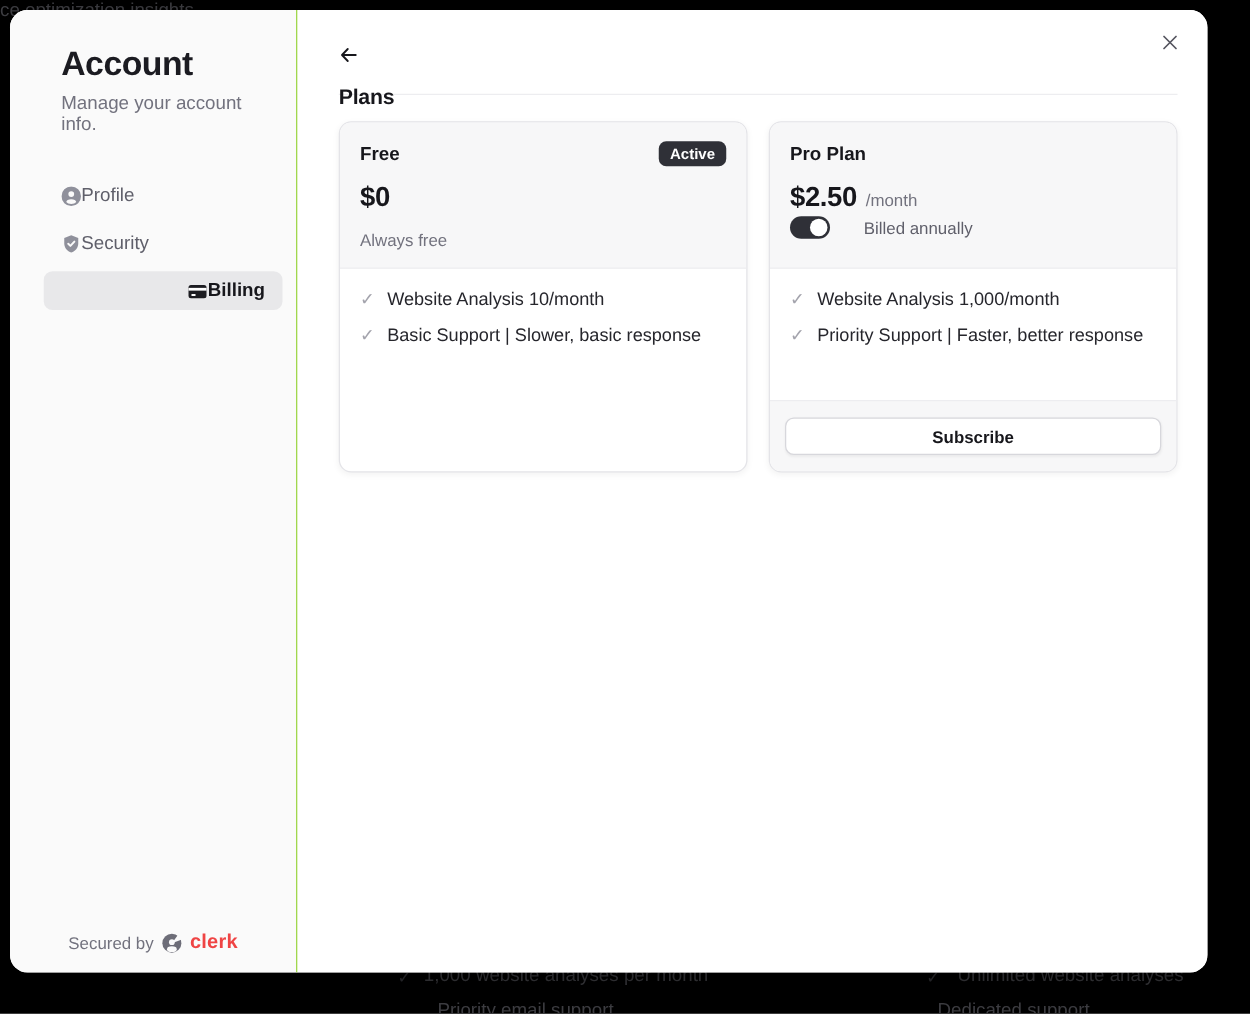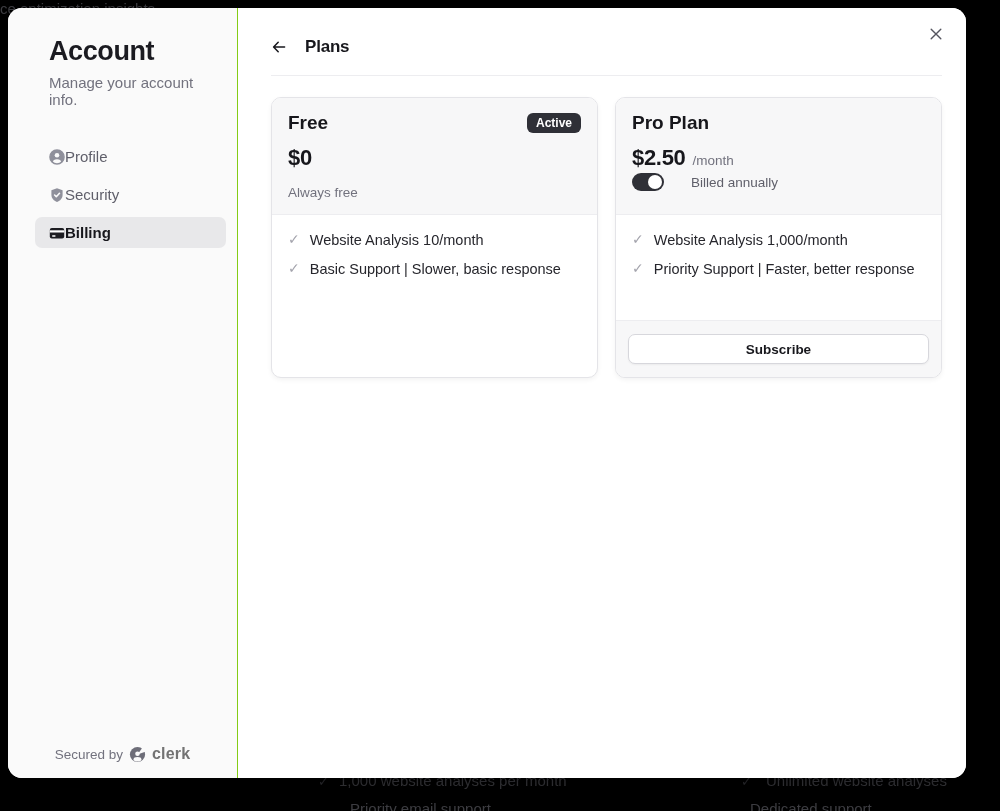--- a/index.html
+++ b/index.html
@@ -34,48 +34,48 @@
   .acct-head { padding:0 25px; }
   .acct-title { margin:0; font-size:27px; font-weight:800; color:#1b1b21; letter-spacing:-.4px; }
   .acct-sub { margin:7px 0 0; font-size:15px; color:#72727e; }
   .nav { margin-top:33px; padding:0 11px; }
   .nav-item {
     display:flex; align-items:center; 
     height:31px; padding:0 14px; margin-bottom:7px;
     border-radius:7px; font-size:15px; font-weight:500; color:#5f5f6a;
     cursor:pointer;
   }
-  .nav-item.active { background:#e8e8ea; color:#17171c; font-weight:700; }
+  .nav-item.active { background:#e8e8ea; color:#17171c; font-weight:700;justify-content:flex-end; }
   .nav-icon { width:16px; height:16px; display:inline-flex; }
   .sb-footer {
     position:absolute; left:0; right:0; bottom:15px;
     display:flex; align-items:center; justify-content:center; gap:6px;
     color:#72727e; font-size:13.5px;
   }
-  .clerk-word { font-size:16px; font-weight:600; color:#737373; letter-spacing:.2px; }
+  .clerk-word { font-size:16px; font-weight:600; color:#ef4444; letter-spacing:.2px; }
 
   
   .main { flex:1; position:relative; padding:28px 24px 0 33px; background:#fff; }
-  .plans-header { display:flex; align-items:center; gap:16px; height:22px; }
+  .plans-header { display:flex; gap:16px; height:22px;flex-direction:column; }
   .back-btn { background:none; border:none; padding:0; width:18px; height:18px; cursor:pointer; display:flex; align-items:center; }
   .plans-title { margin:0; font-size:17px; font-weight:700; color:#17171c; letter-spacing:-.2px; }
   .header-divider { border:none; border-bottom:1px solid #ededf0; margin:17px 0 0; }
   .close-btn { position:absolute; top:16px; right:19px; width:22px; height:22px; background:none; border:none; padding:2px; cursor:pointer; }
 
   
   .cards { display:flex; gap:17px; margin-top:21px; }
   .card {
     flex:1; height:281px;
     border:1px solid #e4e4e8; border-radius:10px; background:#fff;
     box-shadow:0 2px 5px rgba(0,0,0,.05);
     display:flex; flex-direction:column; overflow:hidden;
   }
   .card-header { background:#f7f7f8; border-bottom:1px solid #ededf0; padding:15px 16px; height:117px; }
   .card-title-row { display:flex; justify-content:space-between; align-items:center; height:20px; }
-  .plan-name { font-size:19px; font-weight:700; color:#17171c; }
+  .plan-name { font-size:15px; font-weight:700; color:#17171c; }
   .badge { background:#2f3037; color:#fff; font-size:12px; font-weight:700; padding:3px 9px; border-radius:6px; line-height:14px; }
   .price-row { margin-top:13px; display:flex; align-items:baseline; gap:7px; line-height:24px; }
   .price { font-size:22px; font-weight:800; color:#17171c; letter-spacing:-.3px; }
   .period { font-size:13.5px; color:#72727e; font-weight:500; }
   .caption { margin-top:15px; font-size:13.5px; color:#72727e; }
   .toggle-row { margin-top:0; display:flex; align-items:center; gap:27px; }
   .toggle { width:32px; height:18px; border-radius:9px; background:#2f3037; position:relative; cursor:pointer; }
   .toggle .knob { position:absolute; top:2px; right:2px; width:14px; height:14px; border-radius:50%; background:#fff; }
   .toggle-label { font-size:13.5px; color:#5f5f6a; }
 

